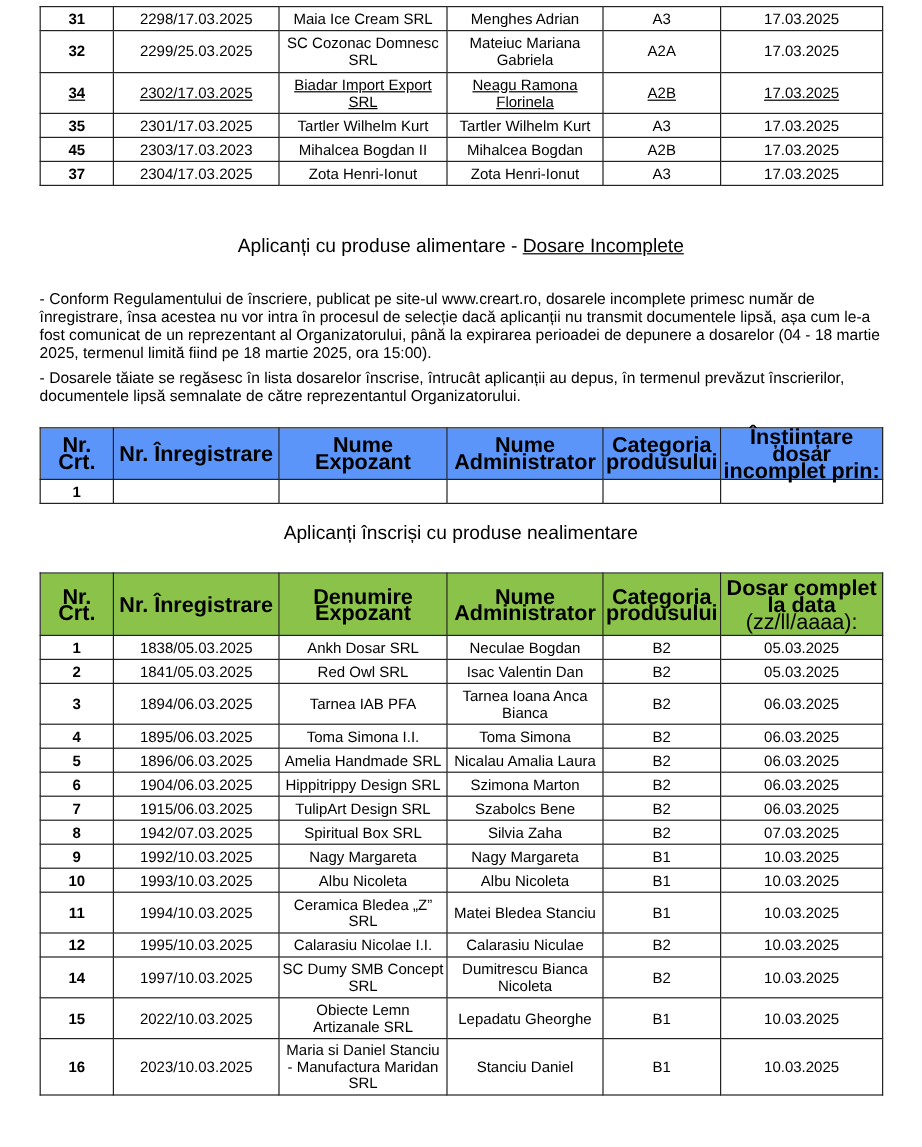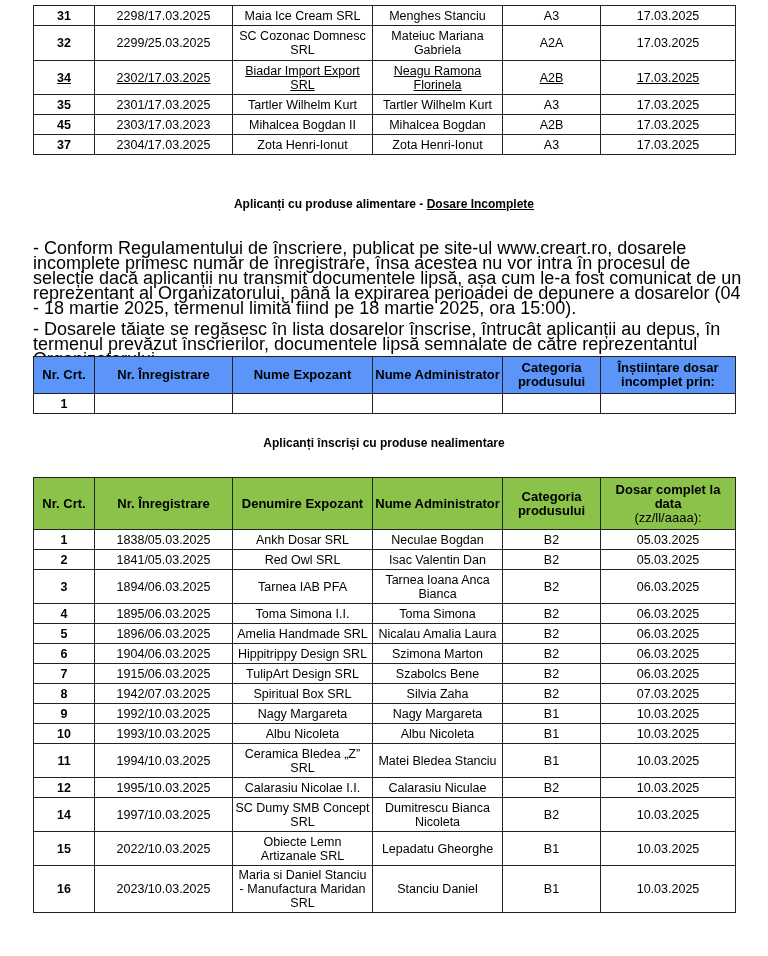--- a/index.html
+++ b/index.html
@@ -10,53 +10,53 @@
   table.grid {
     position: absolute; left: 33px; width: 702px;
     border-collapse: collapse; table-layout: fixed;
     font-size: 12.5px;
   }
   table.grid td, table.grid th {
     border: 1px solid #222; text-align: center; vertical-align: middle;
     padding: 0 2px; line-height: 14px;
   }
   table.grid td.nr { font-weight: bold; }
-  table.grid th { font-weight: bold; font-size: 13px; line-height: 14px; }
+  table.grid th { font-weight: bold; font-size: 18px; line-height: 14px; }
   .blue th { background: #5b95f9; }
   .green th { background: #8bc34a; }
   .sub { font-weight: normal; }
   .title {
     position: absolute; left: 0; width: 768px; text-align: center;
-    font-weight: bold; font-size: 12px;
+    font-weight: normal; font-size: 16px;
   }
   .title u { text-decoration: underline; }
   .note {
     position: absolute; left: 33px; width: 710px;
-    font-size: 18px; line-height: 15px;
+    font-size: 13px; line-height: 15px;
   }
   .note p { margin: 0 0 6px 0; }
 </style>
 </head>
 <body>
 
 <table class="grid" style="top:5px;">
   <colgroup>
     <col style="width:61px">
       <col style="width:138px">
       <col style="width:140px">
       <col style="width:130px">
       <col style="width:98px">
       <col style="width:135px">
   </colgroup>
   <tbody id="top-body">
       <tr style="height: 20px;">
         <td class="nr">31</td>
         <td>2298/17.03.2025</td>
         <td>Maia Ice Cream SRL</td>
-        <td>Menghes Stanciu</td>
+        <td>Menghes Adrian</td>
         <td>A3</td>
         <td>17.03.2025</td>
       </tr>
       <tr style="height: 35px;">
         <td class="nr">32</td>
         <td>2299/25.03.2025</td>
         <td>SC Cozonac Domnesc SRL</td>
         <td>Mateiuc Mariana Gabriela</td>
         <td>A2A</td>
         <td>17.03.2025</td>

